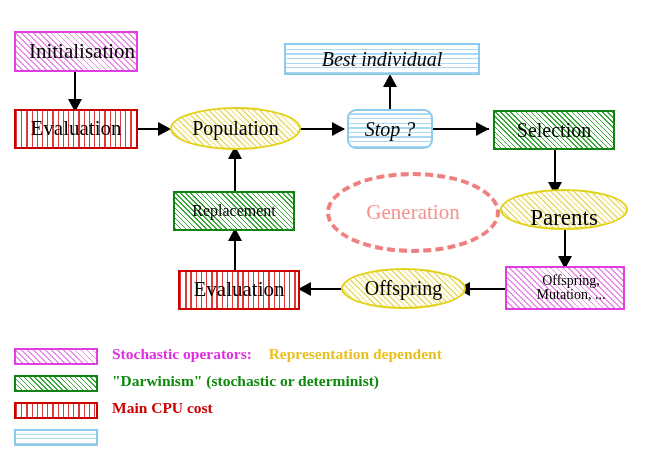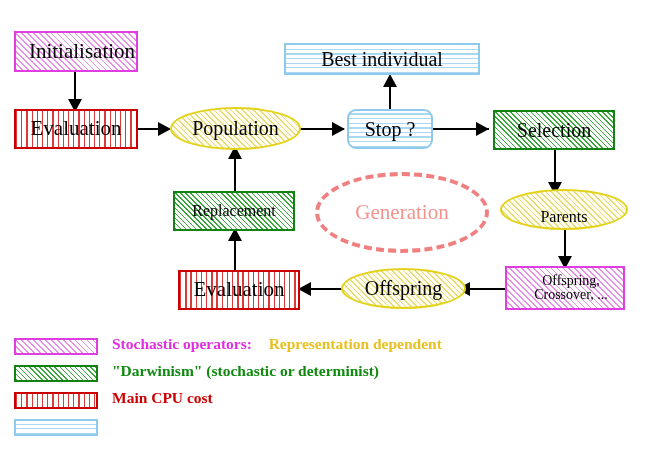--- a/index.html
+++ b/index.html
@@ -23,20 +23,21 @@
   }
   .hatch-red{
     border:2px solid #cc0000;
     background-color:#ffffff;
     background-image:repeating-linear-gradient(90deg,#d93b3b 0px,#d93b3b 1.3px,#ffffff 1.3px,#ffffff 5.2px);
   }
   .hatch-blue{
     border:2px solid #8ecaec;
     background-color:#ffffff;
     background-image:repeating-linear-gradient(0deg,#a9d8f0 0px,#a9d8f0 1.3px,#ffffff 1.3px,#ffffff 4.6px);
+    font-style:italic;
   }
   .hatch-yellow{
     border:2px solid #e3d21a;
     background-color:#fffde3;
     background-image:repeating-linear-gradient(45deg,#e8dc7a 0px,#e8dc7a 1.1px,#fffdef 1.1px,#fffdef 4.0px);
   }
 
   .ellipse{border-radius:50%;}
   .rounded{border-radius:9px;}
 
@@ -51,21 +52,21 @@
   .ln{position:absolute;background:#000;}
   .hln{height:1.6px;}
   .vln{width:1.6px;}
   .ah{position:absolute;width:0;height:0;}
   .ah-r{border-top:7px solid transparent;border-bottom:7px solid transparent;border-left:13px solid #000;}
   .ah-l{border-top:7px solid transparent;border-bottom:7px solid transparent;border-right:13px solid #000;}
   .ah-d{border-left:7px solid transparent;border-right:7px solid transparent;border-top:13px solid #000;}
   .ah-u{border-left:7px solid transparent;border-right:7px solid transparent;border-bottom:13px solid #000;}
 
   
-  #legend{position:absolute;left:0;top:328px;width:608px;height:127px;}
+  #legend{position:absolute;left:0;top:338px;width:608px;height:127px;}
   .lg-row{position:absolute;left:0;width:670px;height:26px;}
   .lg-sw{position:absolute;left:14px;width:84px;height:17px;box-sizing:border-box;}
   .lg-txt{position:absolute;left:112px;top:-3px;white-space:nowrap;font-size:15.5px;font-weight:bold;}
   .c-magenta{color:#e02fe0;}
   .c-gold{color:#e8c020;}
   .c-green{color:#0f8a0f;}
   .c-red{color:#cc0000;}
   .c-blue{color:#8fc9ec;}
 </style>
 </head>
@@ -124,41 +125,41 @@
 
   <div class="node hatch-blue rounded" style="left:347px;top:109px;width:86px;height:40px;">
     <span class="lbl" style="font-size:20px;">Stop ?</span>
   </div>
 
   <div class="node hatch-green" style="left:493px;top:110px;width:122px;height:40px;">
     <span class="lbl" style="font-size:20px;">Selection</span>
   </div>
 
   <div class="node hatch-yellow ellipse" style="left:500px;top:189px;width:128px;height:41px;">
-    <span class="lbl" style="font-size:16px;margin-top:16px;">Parents</span>
+    <span class="lbl" style="font-size:23px;margin-top:16px;">Parents</span>
   </div>
 
   <div class="node hatch-magenta" style="left:505px;top:266px;width:120px;height:44px;flex-direction:column;justify-content:center;">
     <span class="lbl" style="font-size:14px;">Offspring,</span>
-    <span class="lbl" style="font-size:14px;">Crossover, ...</span>
+    <span class="lbl" style="font-size:14px;">Mutation, ...</span>
   </div>
 
   <div class="node hatch-yellow ellipse" style="left:341px;top:268px;width:125px;height:41px;">
     <span class="lbl" style="font-size:20px;">Offspring</span>
   </div>
 
   <div class="node hatch-red" style="left:178px;top:270px;width:122px;height:40px;">
     <span class="lbl" style="font-size:21px;">Evaluation</span>
   </div>
 
   <div class="node hatch-green" style="left:173px;top:191px;width:122px;height:40px;">
     <span class="lbl" style="font-size:16px;">Replacement</span>
   </div>
 
-  <div class="gen-ellipse" style="left:315px;top:172px;width:166px;height:73px;">
+  <div class="gen-ellipse" style="left:326px;top:172px;width:166px;height:73px;">
     <span class="lbl" style="font-size:21px;">Generation</span>
   </div>
 
   <div id="legend">
 
     <div class="lg-row" style="top:10px;">
       <div class="lg-sw hatch-magenta" style="top:0;"></div>
       <div class="lg-txt">
         <span class="c-magenta">Stochastic operators:</span>
         <span style="display:inline-block;width:9px;"></span>

